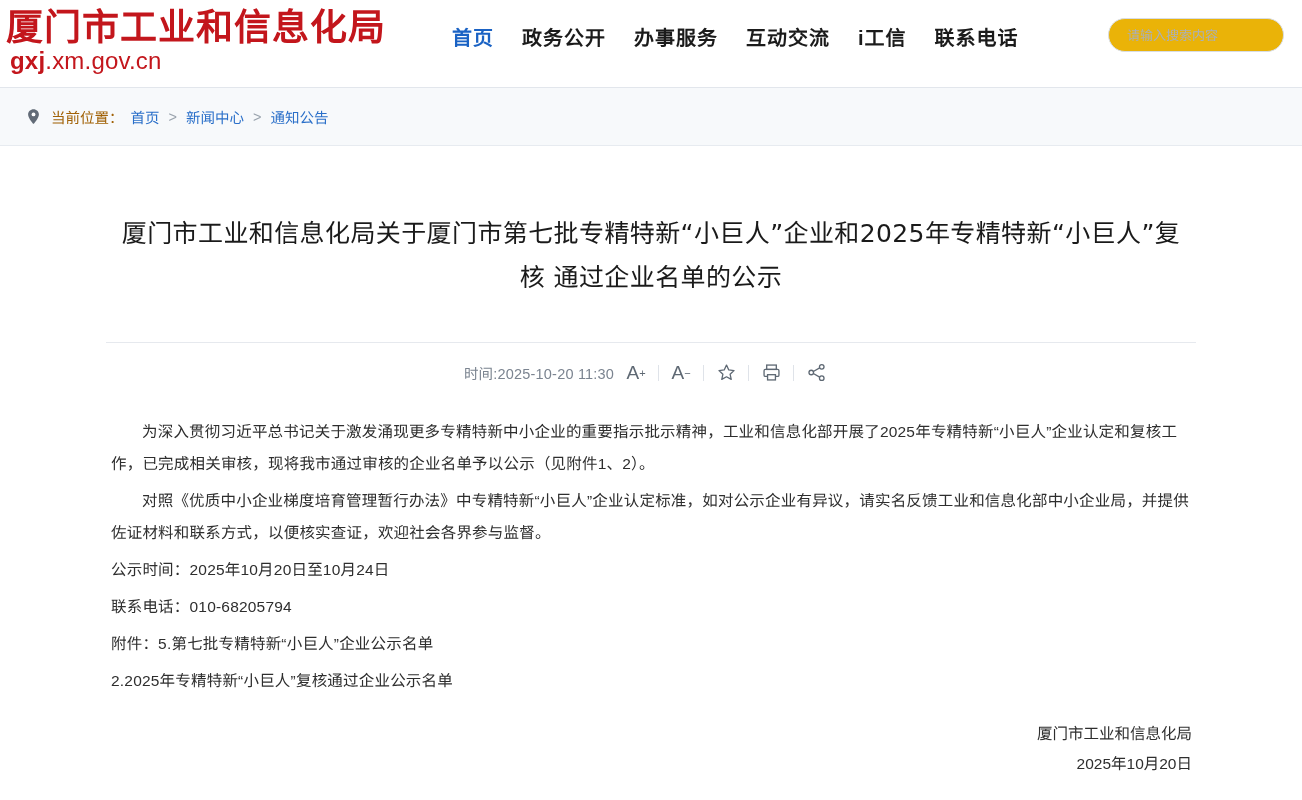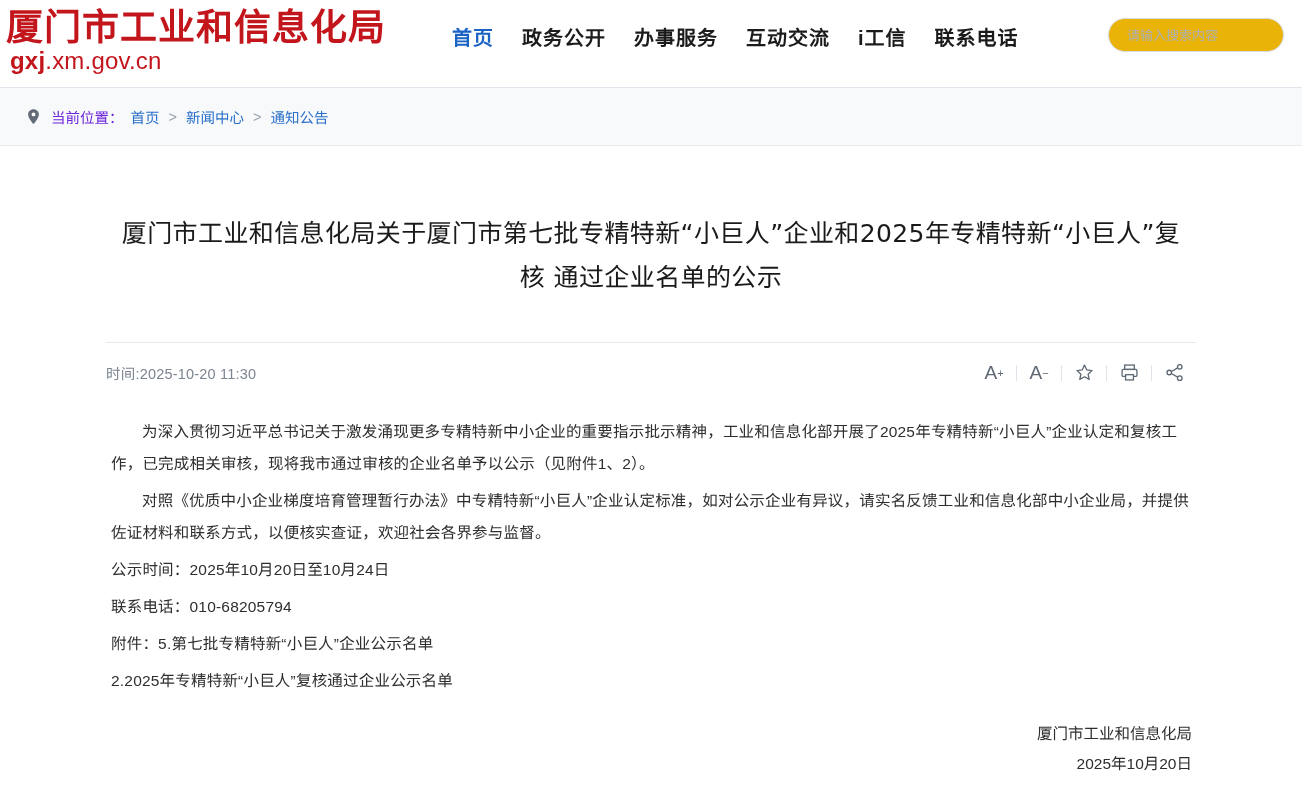--- a/index.html
+++ b/index.html
@@ -90,21 +90,21 @@
     height: 58px;
     background: #f7f9fb;
     border-bottom: 1px solid #e7ebf0;
     display: flex;
     align-items: center;
     padding-left: 26px;
     font-size: 14.5px;
     color: #4a4a4a;
   }
   .bc-pin { margin-right: 10px; display: flex; align-items: center; }
-  .bc-label { color: #6d28d9; margin-right: 4px; }
+  .bc-label { color: #a16207; margin-right: 4px; }
   .bc-link { color: #2a6fc9; margin: 0 3px; cursor: pointer; }
   .bc-link.last { color: #2a6fc9; }
   .bc-sep { color: #9aa3ad; margin: 0 6px; }
 
   
   .page {
     background: #fff;
     height: 653px;
     position: relative;
   }
@@ -122,21 +122,21 @@
     line-height: 44px;
     letter-spacing: 0.4px;
     padding: 0 10px;
   }
   .meta-row {
     margin-top: 42px;
     border-top: 1px solid #e6e9ee;
     padding-top: 14px;
     display: flex;
     align-items: center;
-    justify-content: space-between;
+    justify-content: center;
     height: 46px;
   }
   .meta-time {
     font-size: 14.5px;
     color: #7b8490;
     letter-spacing: 0.2px;
   }
   .tools {
     display: flex;
     align-items: center;

